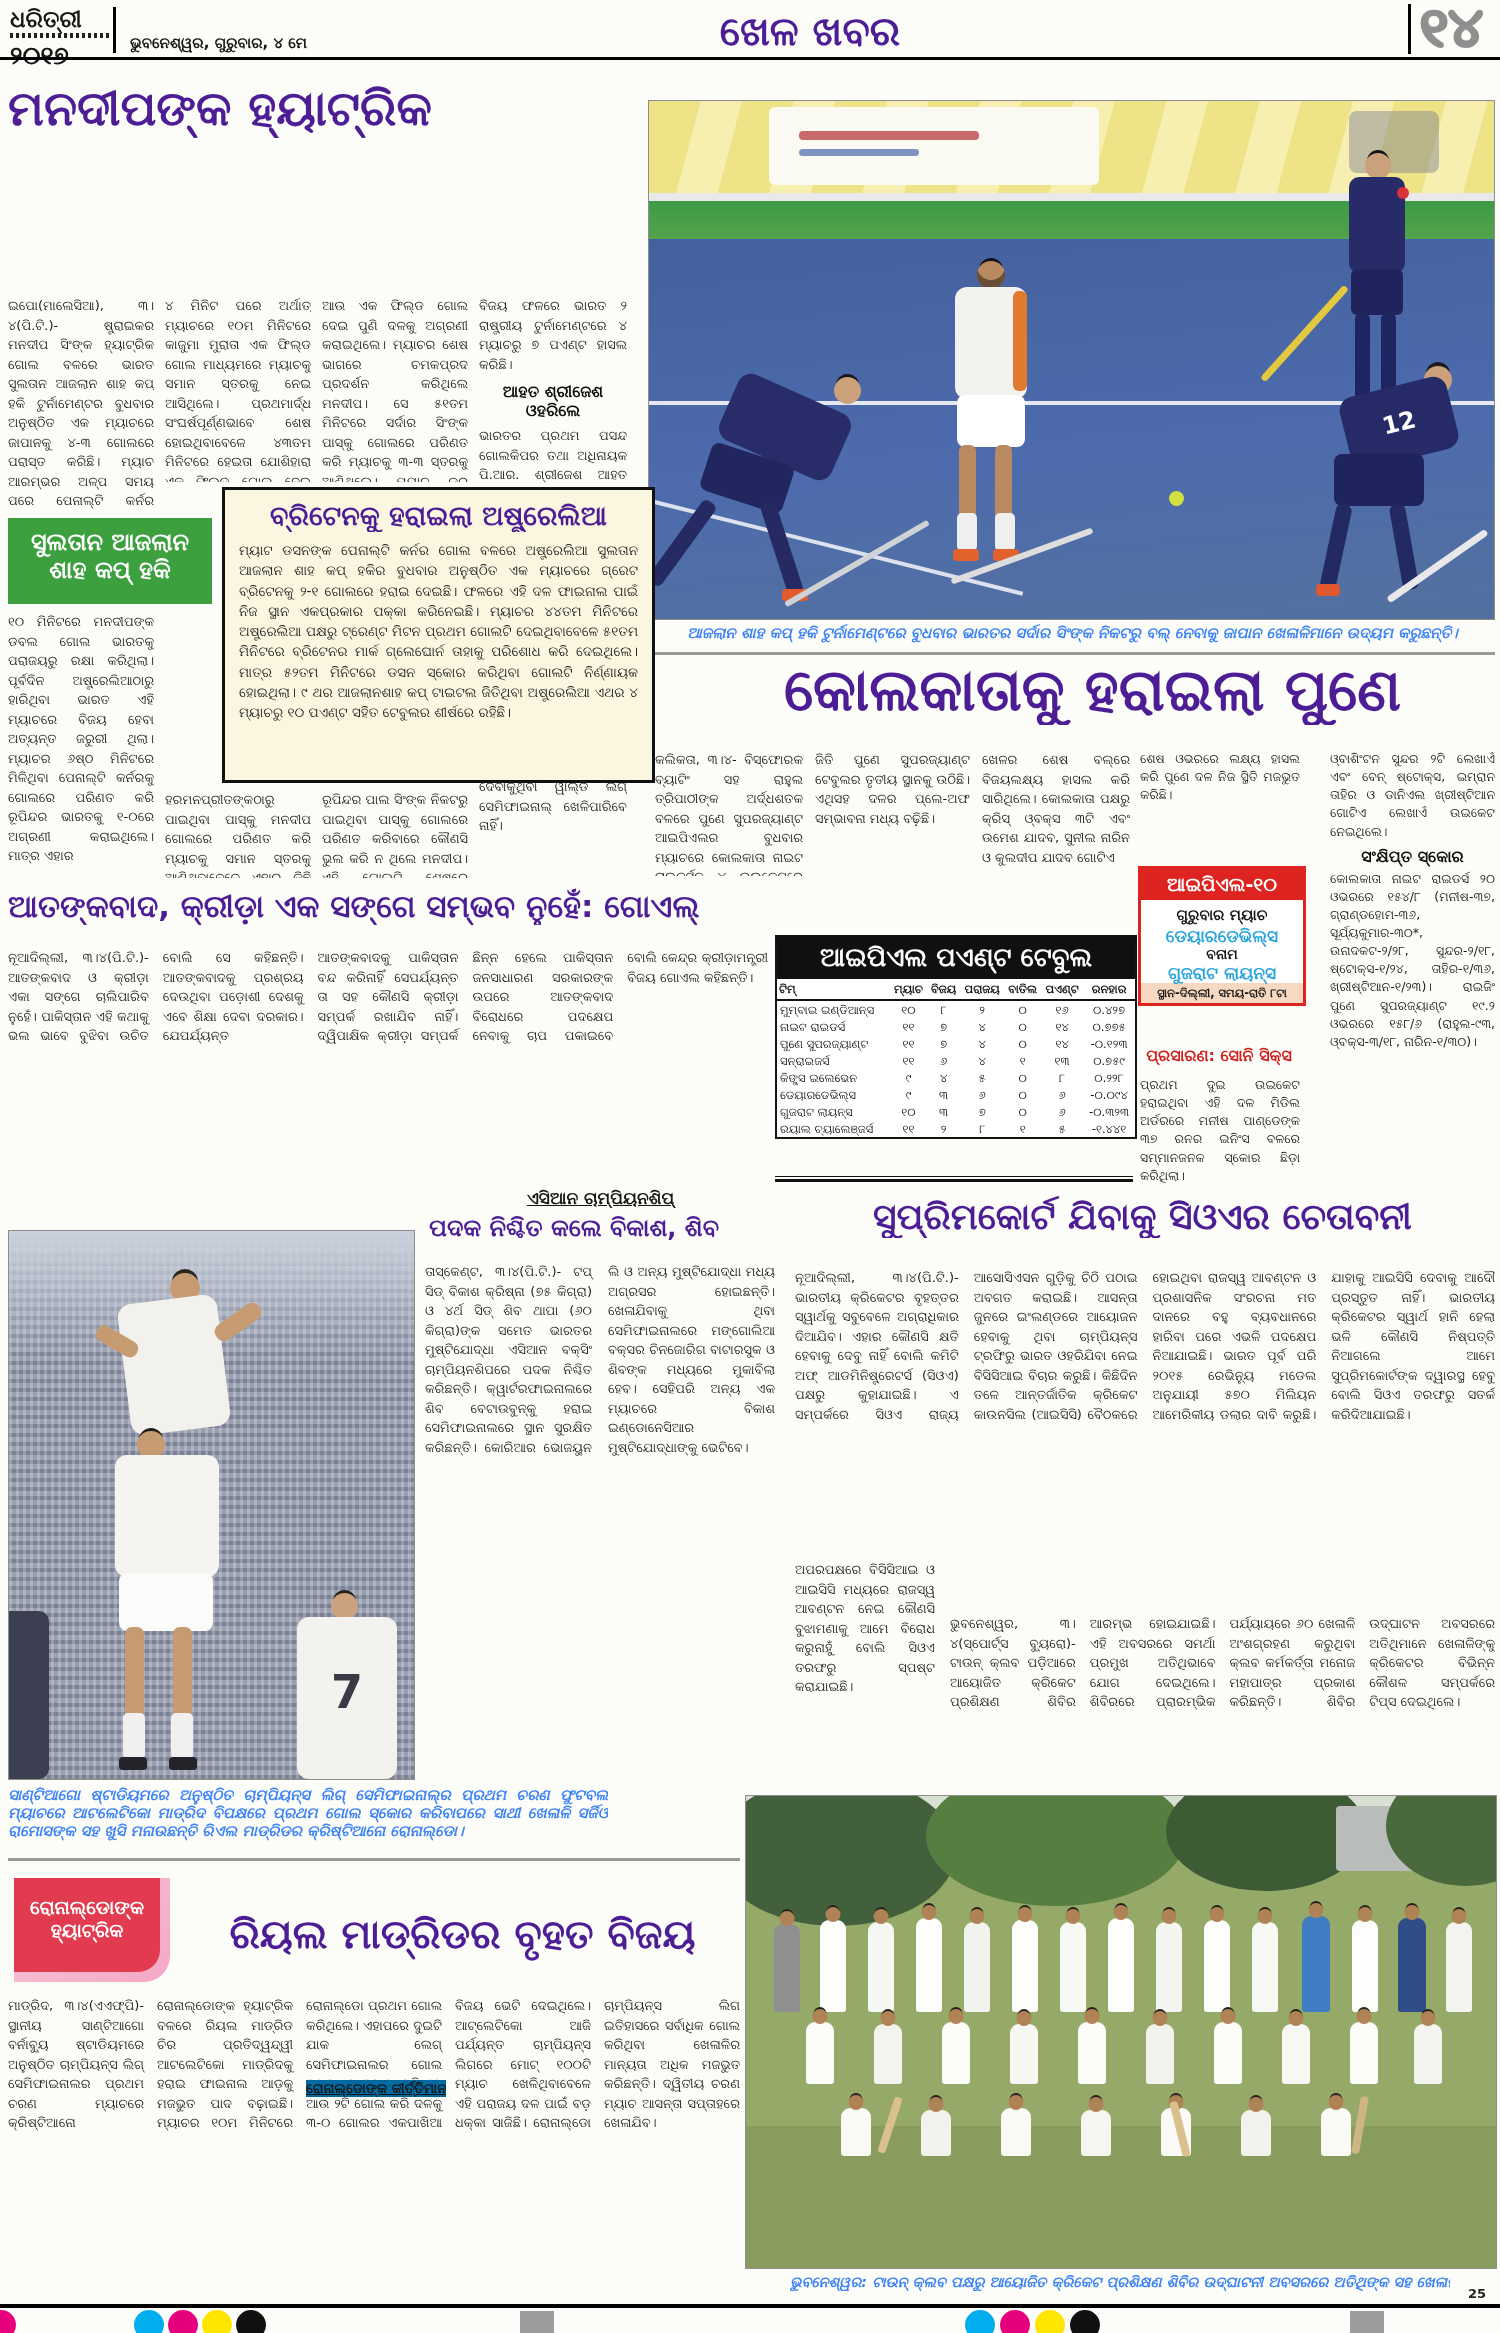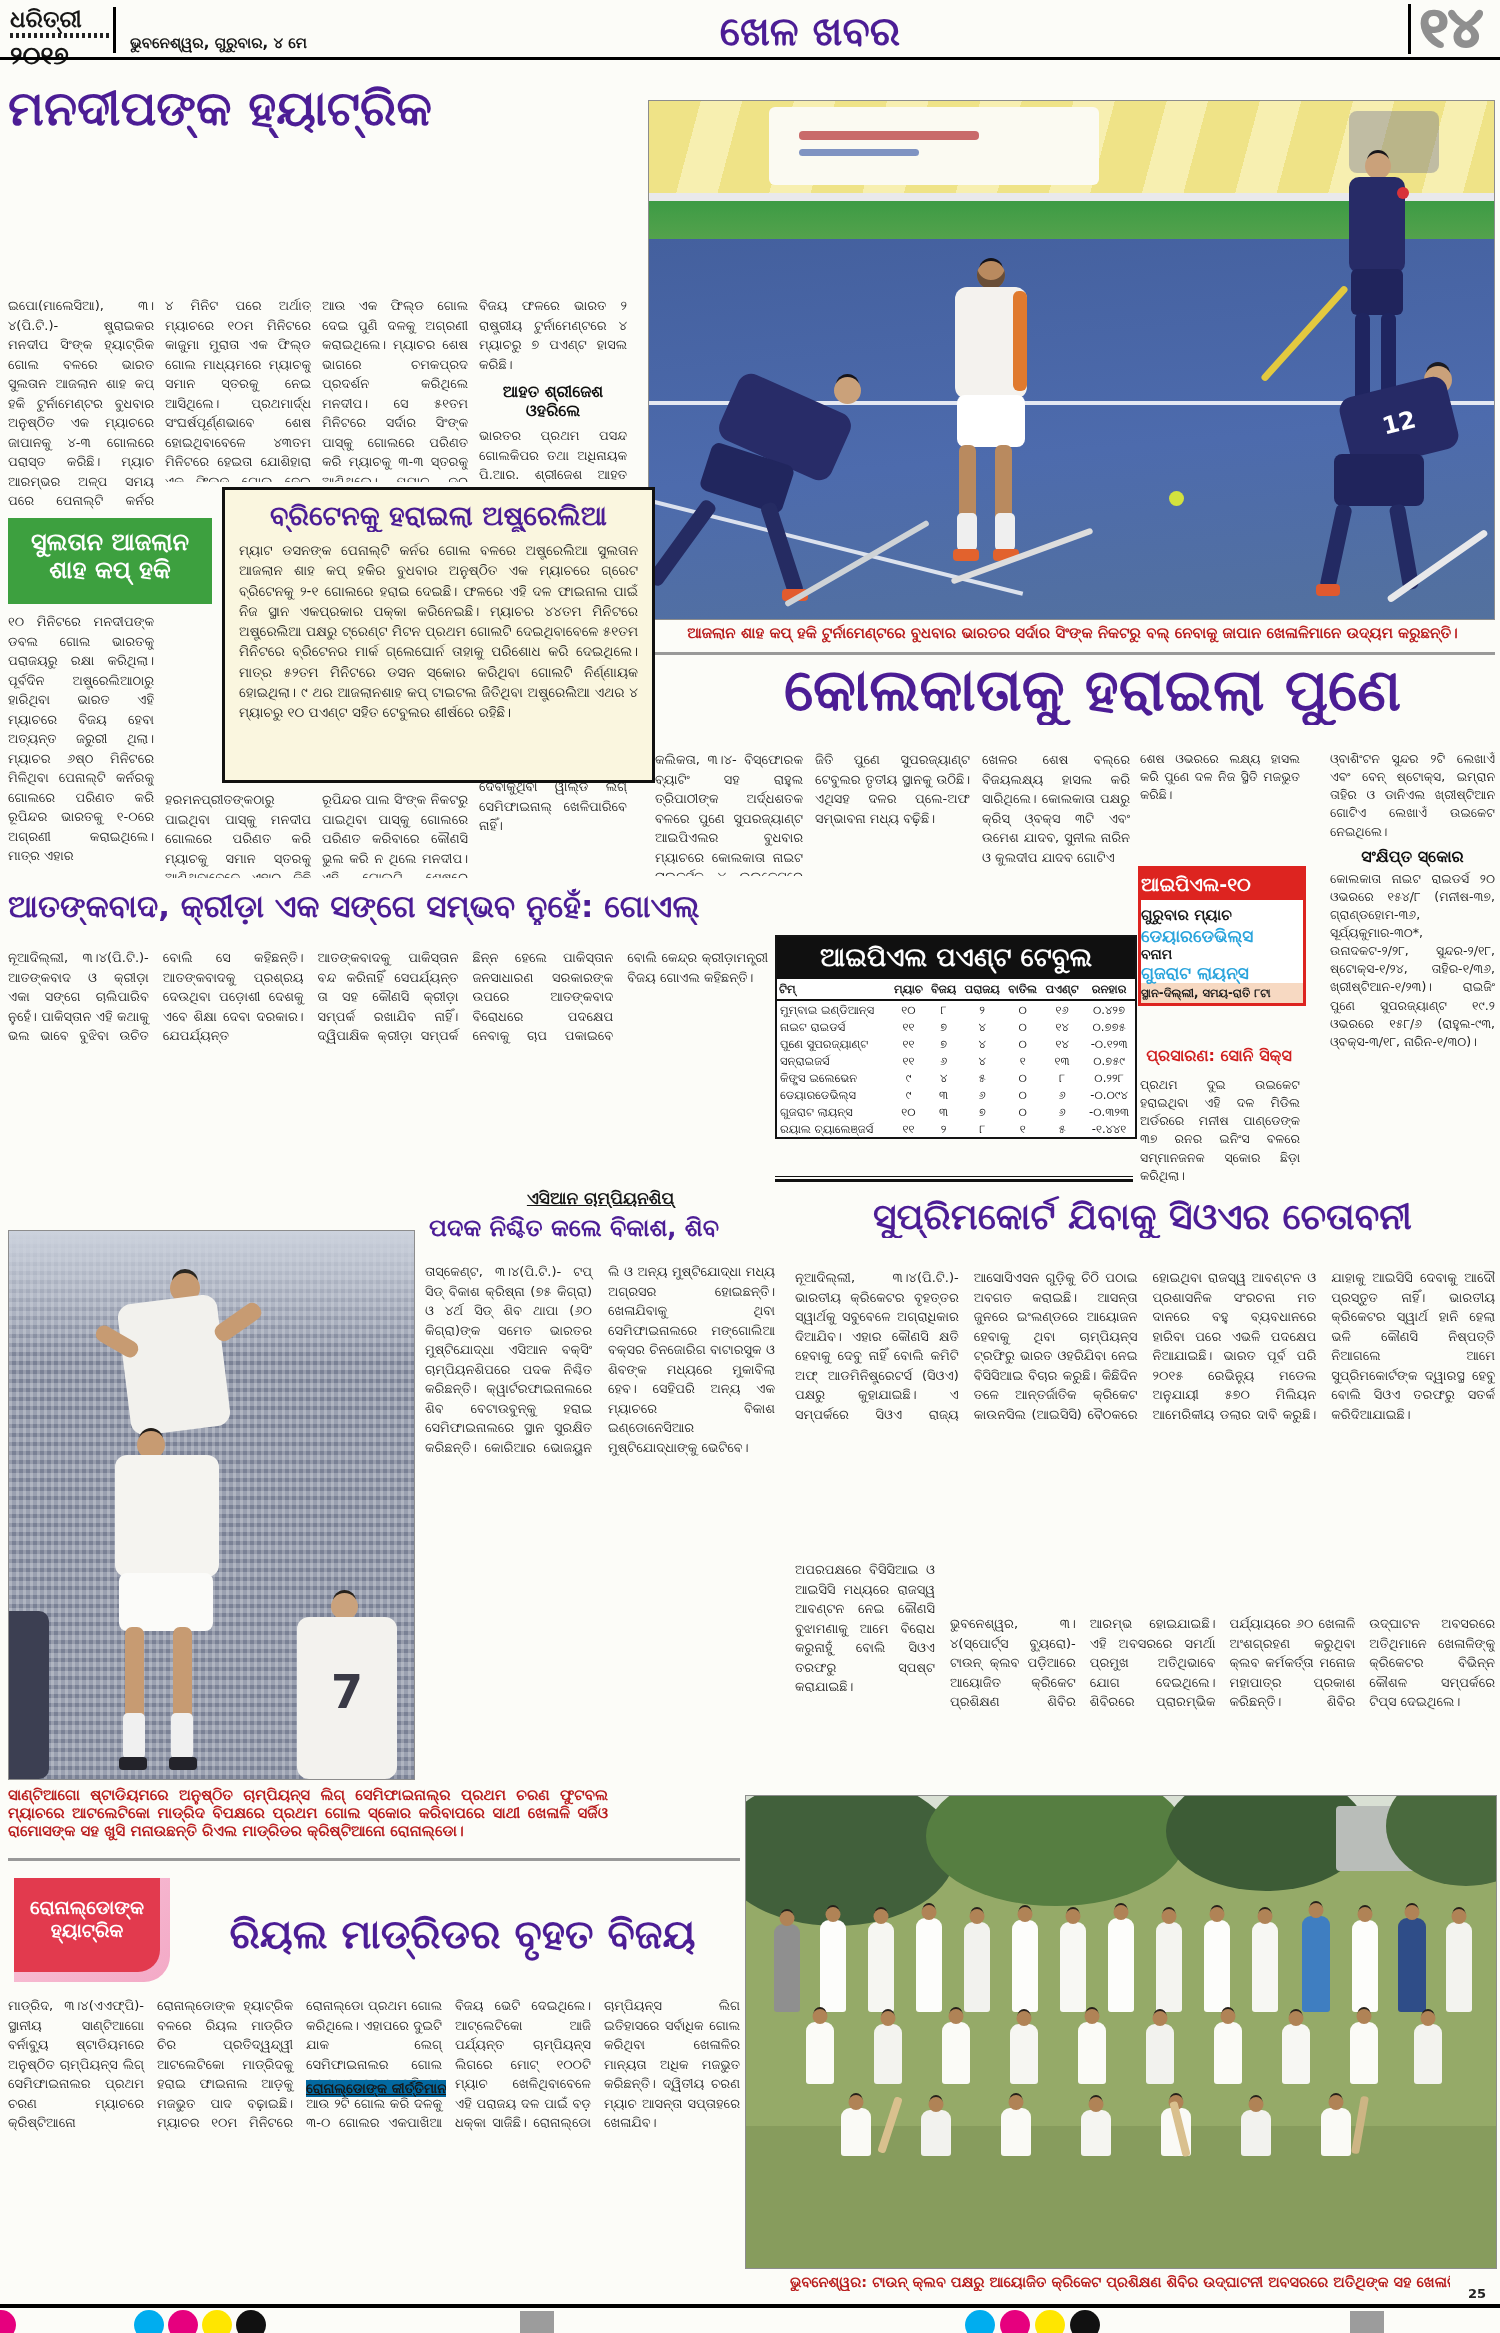--- a/index.html
+++ b/index.html
@@ -2,31 +2,31 @@
 <html><head>
 <meta charset="utf-8">
 <style>
   html,body{margin:0;padding:0;background:#e8e8e8;}
   .page{position:relative;width:1500px;height:2333px;background:#fcfcf8;overflow:hidden;
         font-family:"DejaVu Sans","Liberation Sans",sans-serif;color:#161616;}
   .abs{position:absolute;}
   .bt{font-size:13px;line-height:1.5;text-align:justify;overflow:hidden;color:#1c1c1c;}
   .bt-sm{font-size:12.5px;line-height:1.45;text-align:justify;overflow:hidden;color:#1c1c1c;}
   .hl{font-weight:800;color:#4c1d95;white-space:nowrap;overflow:hidden;}
-  .cap{font-weight:600;color:#b91c1c;}
+  .cap{font-weight:600;color:#3b82f6;font-style:italic;}
   .rule{background:#999;height:3px;}
   .blackrule{background:#000;}
   
   .masthead{font-size:23px;font-weight:900;letter-spacing:0;}
   .m-under{height:5px;background:repeating-linear-gradient(90deg,#222 0 3px,transparent 3px 6px);}
   .pgnum{font-size:54px;font-weight:900;color:#f2f2f2;-webkit-text-stroke:2.5px #8f8f8f;text-shadow:0 0 1px #909090;}
   
   .greenbox{background:#3da03f;color:#fff;text-align:center;font-weight:800;}
   .creambox{background:#faf6df;border:3px solid #111;}
-  .iplbox{border:3px solid #dd2420;background:#fff;text-align:left;}
+  .iplbox{border:3px solid #dd2420;background:#fff;text-align:center;}
   .iplbox .bar{background:#dd2420;color:#fff;font-weight:800;font-size:19px;padding:4px 0;}
   .pinkstrip{background:#f7d9c2;font-size:11.5px;font-weight:700;padding:3px 0;}
   .teamblue{color:#2aa4dc;font-weight:800;font-size:17px;}
   
   .tblwrap{border:2px solid #141414;background:#fff;}
   .tbl-title{background:#101010;color:#fff;font-weight:800;font-size:26px;text-align:center;padding:5px 0 6px;white-space:nowrap;overflow:hidden;}
   table.ipl{width:100%;border-collapse:collapse;font-size:11.5px;}
   table.ipl th{font-weight:800;border-bottom:2px solid #111;padding:3px 2px;white-space:nowrap;}
   table.ipl td{padding:1.5px 3px;white-space:nowrap;overflow:hidden;}
   table.ipl td.t{text-align:left;max-width:110px;}

